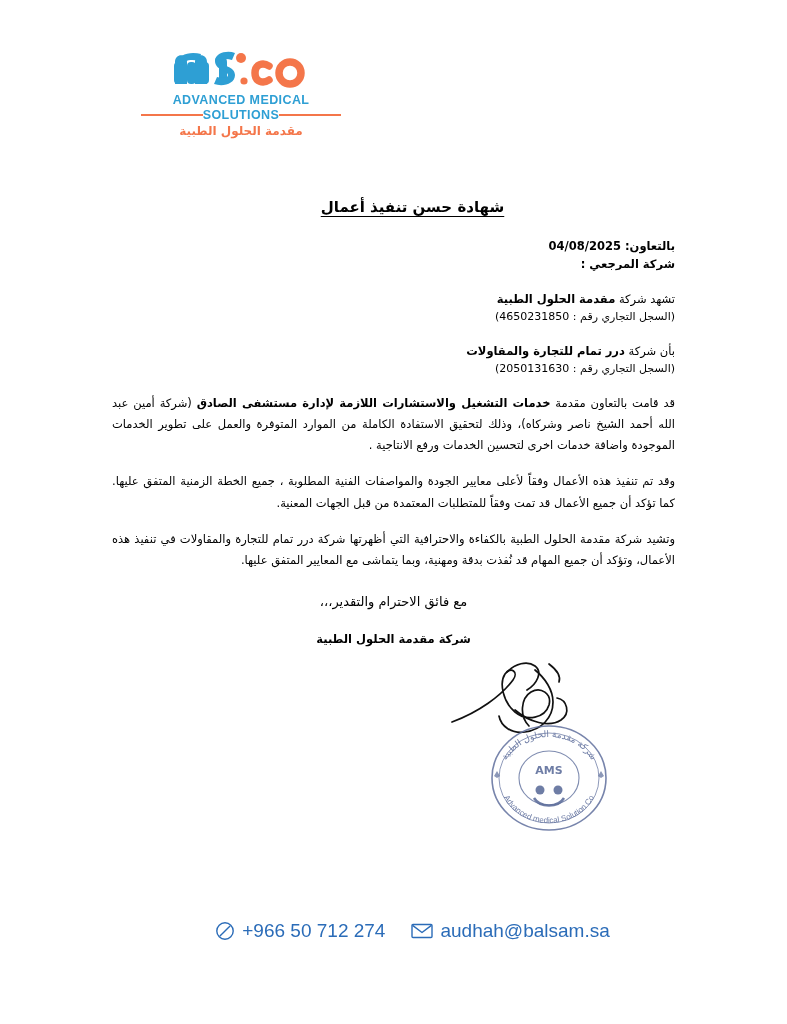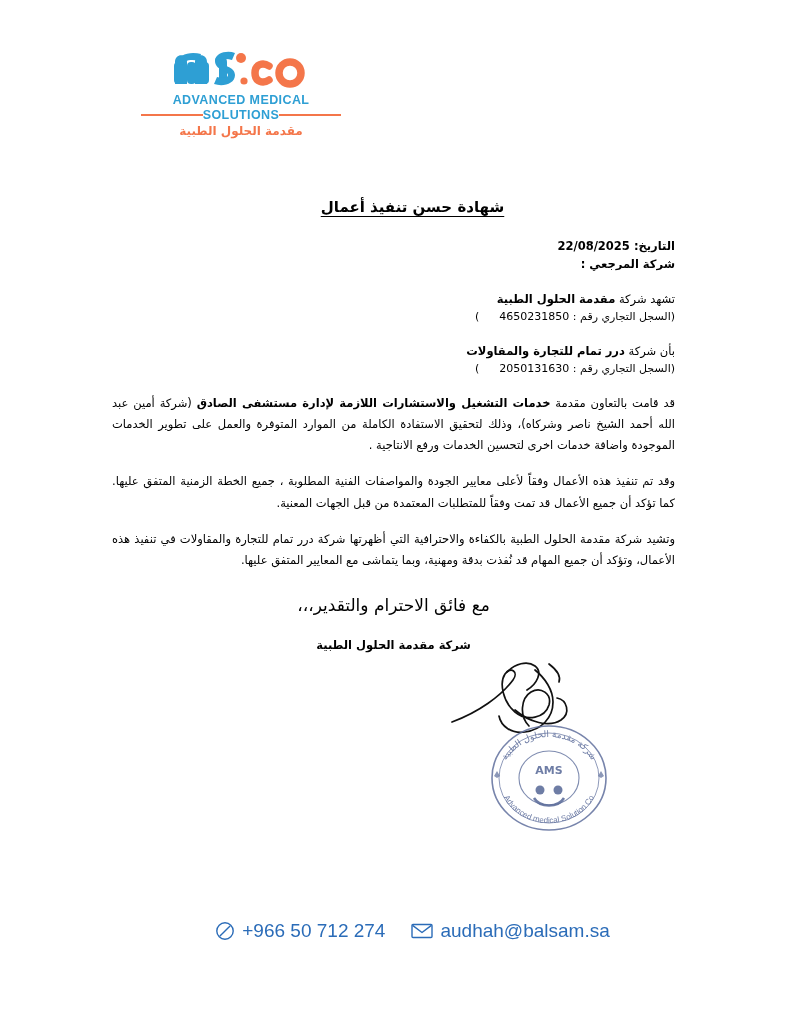--- a/index.html
+++ b/index.html
@@ -112,36 +112,36 @@
     margin-top: 16px;
     font-family: "DejaVu Sans", sans-serif;
     font-size: 11.5px;
     line-height: 1.6;
   }
   .block .strong { font-weight: bold; }
   .cr {
     font-size: 11px;
     line-height: 1.6;
   }
-  .cr .num { direction: ltr; unicode-bidi: embed; display: inline-block; margin-left: 20px; }
+  .cr .num { direction: ltr; unicode-bidi: embed; display: inline-block; }
 
   .para {
     margin-top: 15px;
     font-family: "DejaVu Sans", sans-serif;
     font-size: 11.5px;
     line-height: 1.85;
     text-align: justify;
     text-align-last: right;
   }
   .para b { font-weight: bold; }
 
   .closing {
     margin-top: 20px;
     font-family: "DejaVu Sans", sans-serif;
-    font-size: 17px;
+    font-size: 13px;
     line-height: 1.7;
     text-align: center;
   }
   .signature-name {
     margin-top: 18px;
     font-family: "DejaVu Sans", sans-serif;
     font-size: 11.5px;
     font-weight: bold;
     text-align: center;
   }
@@ -209,22 +209,22 @@
       <span class="logo-rule"></span>
     </div>
     <div class="logo-ar">مقدمة الحلول الطبية</div>
   </div>
 
   <div class="doc-title">شهادة حسن تنفيذ أعمال</div>
 
   <div class="body-wrap">
 
     <div class="meta-line">
-      <span>التاريخ:</span>
-      <span class="ltr">22/08/2025</span>
+      <span>بالتعاون:</span>
+      <span class="ltr">04/08/2025</span>
     </div>
     <div class="meta-line">شركة المرجعي :</div>
 
     <div class="block">
       <div>
         <span>تشهد شركة </span><span class="strong">مقدمة الحلول الطبية</span>
       </div>
       <div class="cr">
         <span>(السجل التجاري رقم : </span><span class="num">4650231850</span><span>)</span>
       </div>

